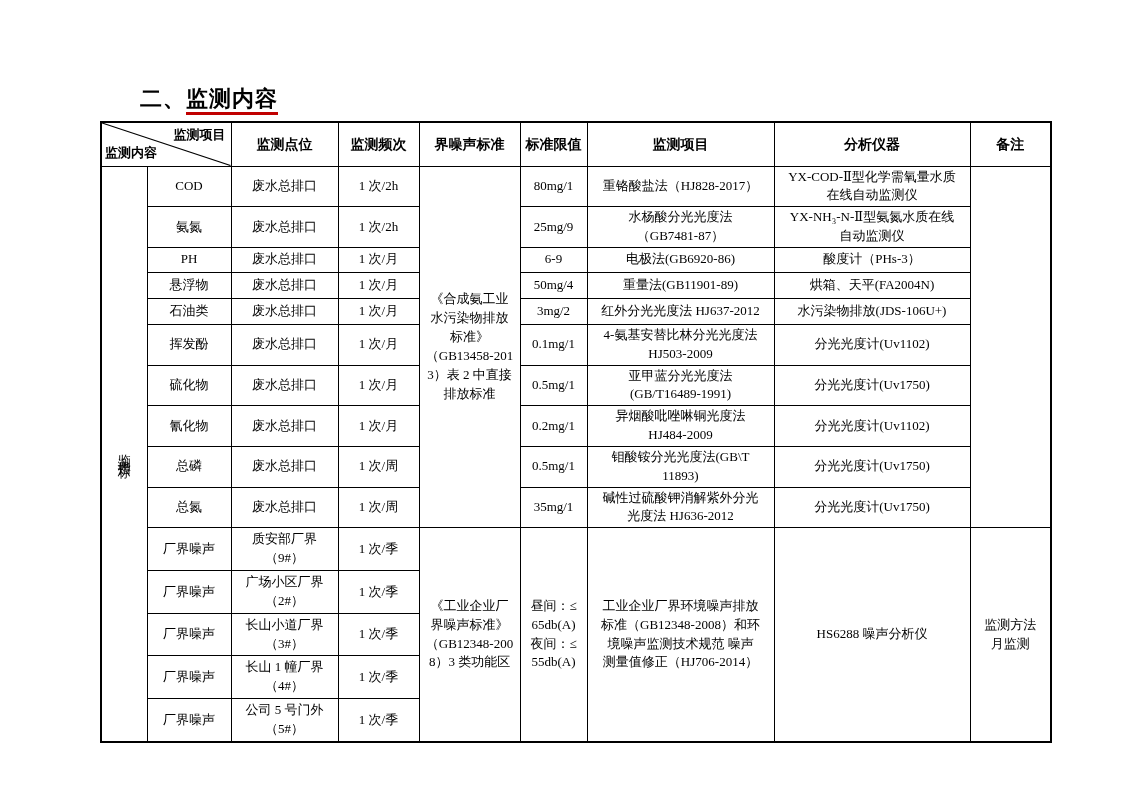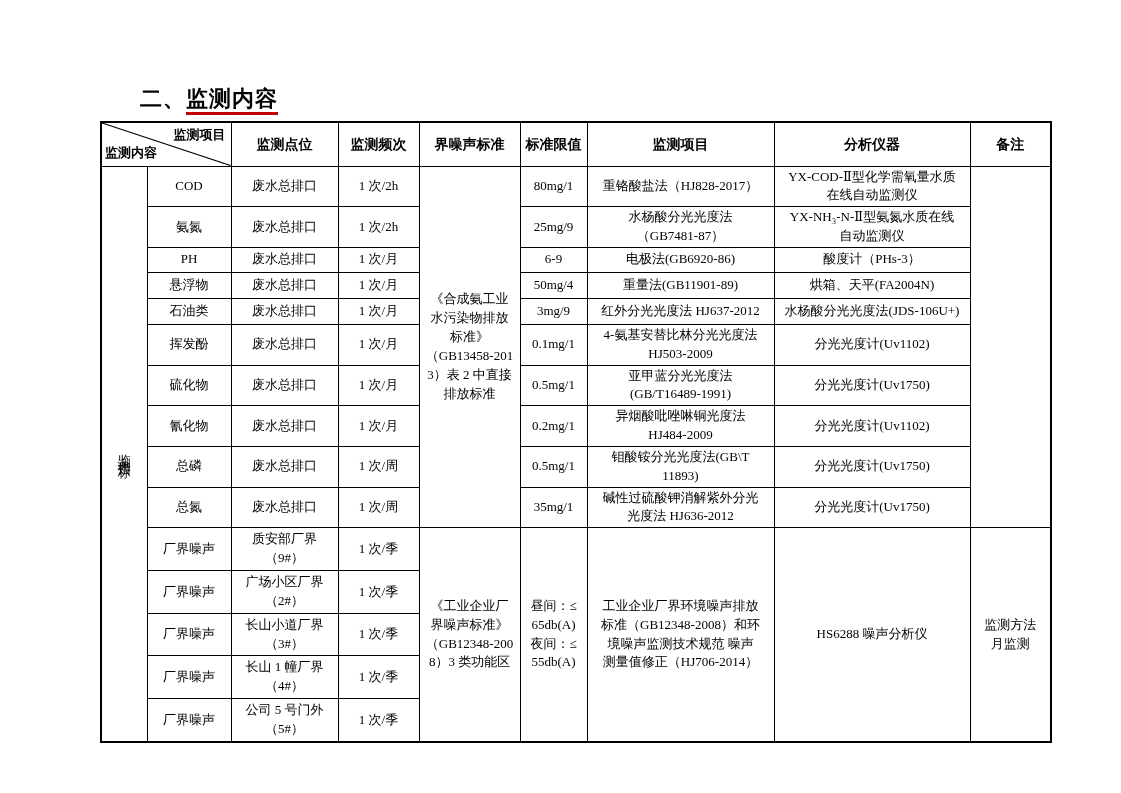--- a/index.html
+++ b/index.html
@@ -124,23 +124,23 @@
     <td>废水总排口</td>
     <td>1 次/月</td>
     <td>50mg/4</td>
     <td>重量法(GB11901-89)</td>
     <td>烘箱、天平(FA2004N)</td>
   </tr>
   <tr style="height:26px">
     <td>石油类</td>
     <td>废水总排口</td>
     <td>1 次/月</td>
-    <td>3mg/9</td>
+    <td>3mg/2</td>
     <td>红外分光光度法 HJ637-2012</td>
-    <td>水杨酸分光光度法(JDS-106U+)</td>
+    <td>水污染物排放(JDS-106U+)</td>
   </tr>
   <tr style="height:34px">
     <td>挥发酚</td>
     <td>废水总排口</td>
     <td>1 次/月</td>
     <td>0.1mg/1</td>
     <td>4-氨基安替比林分光光度法
 HJ503-2009</td>
     <td>分光光度计(Uv1102)</td>
   </tr>

